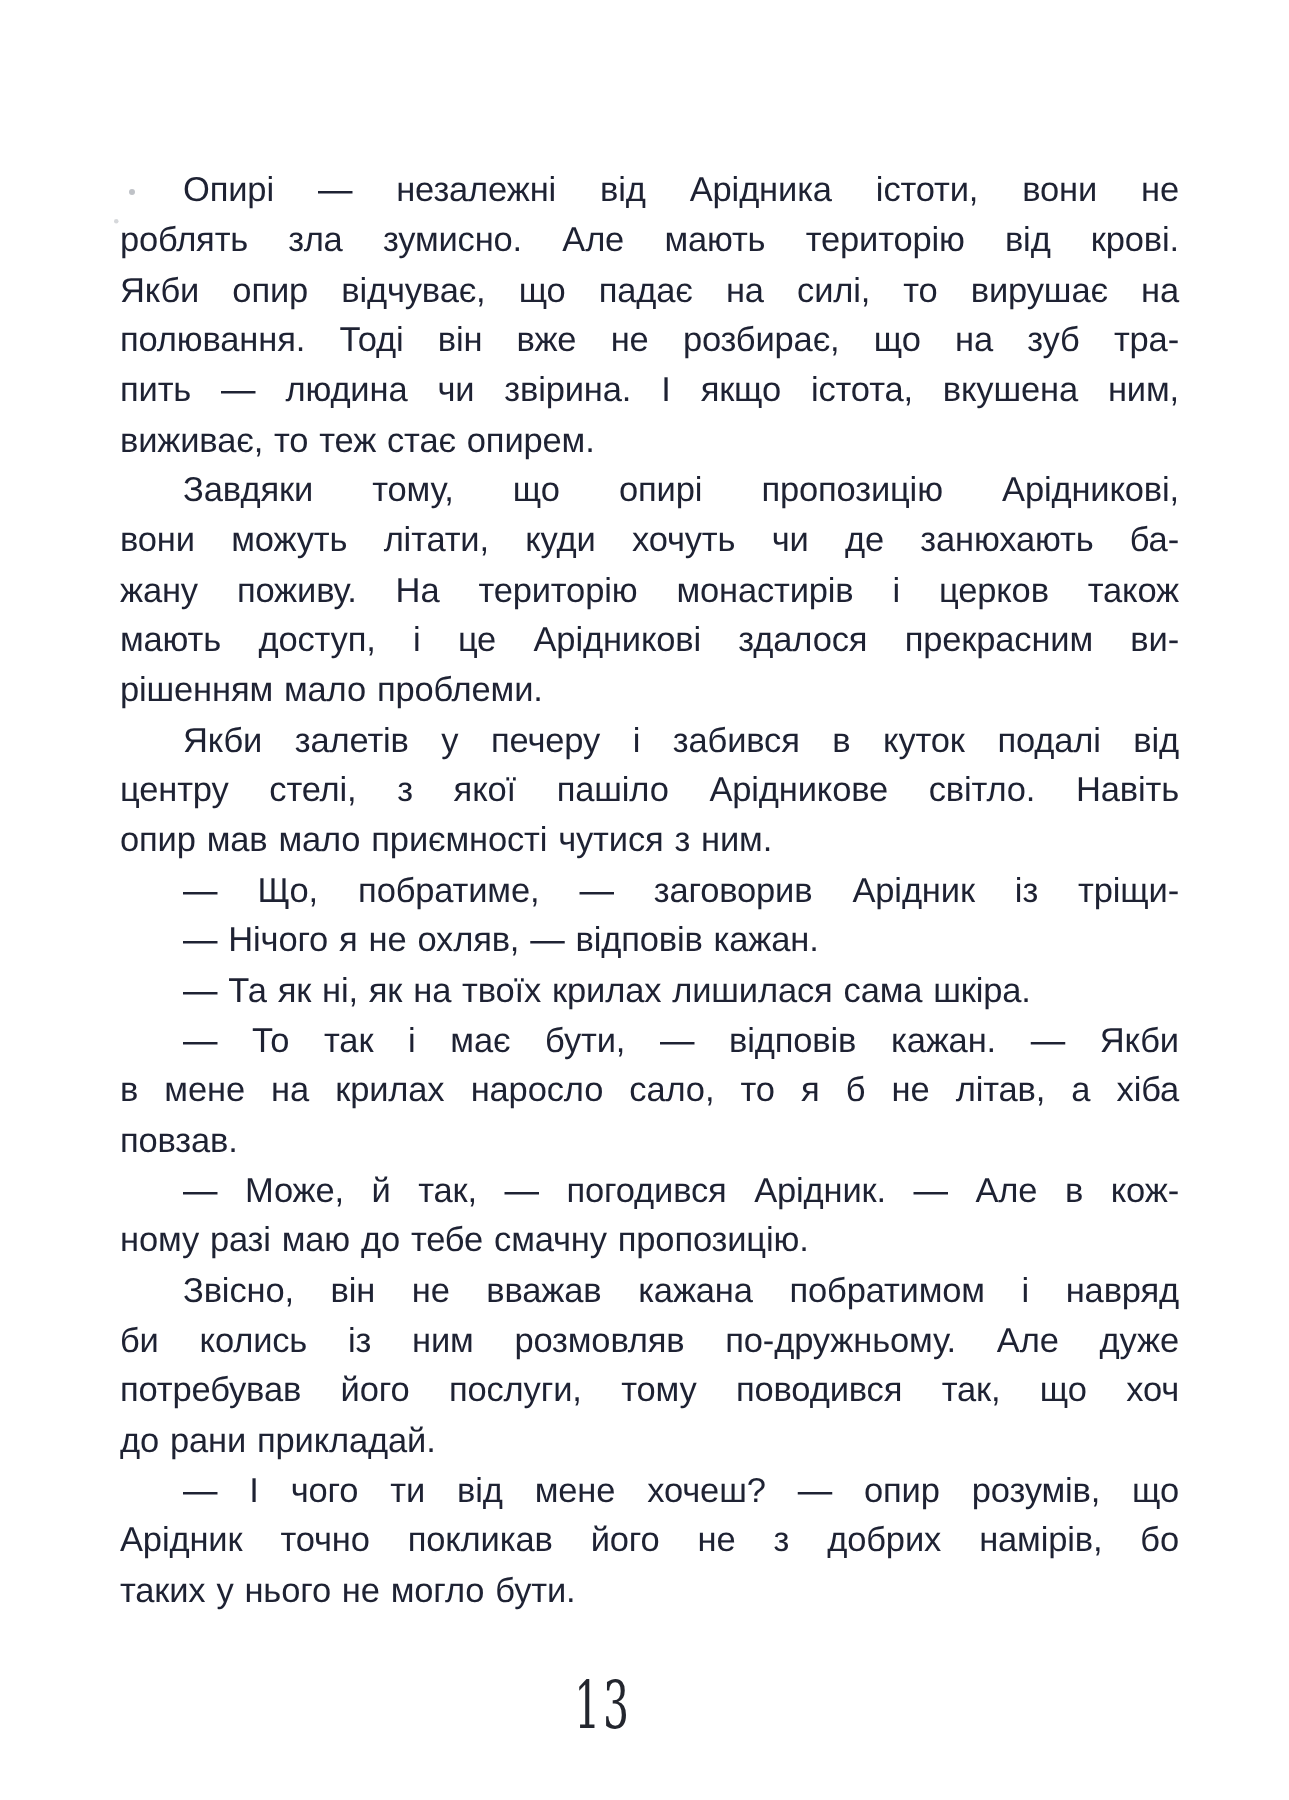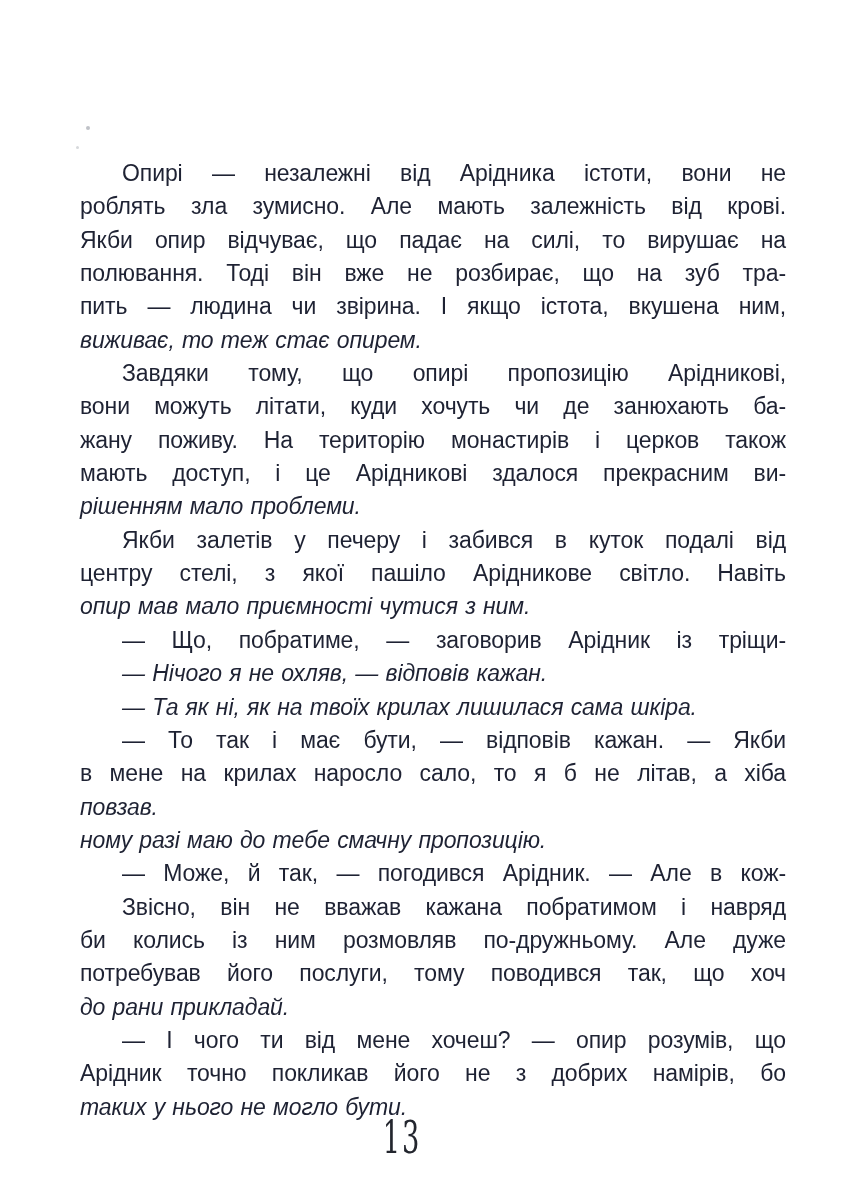--- a/index.html
+++ b/index.html
@@ -36,21 +36,20 @@
   .line {
     text-align: justify;
     text-align-last: justify;
     white-space: normal;
   }
   .line.para-start {
     text-indent: 42px;
   }
   .line.para-end {
     text-align-last: left;
-    font-style: italic;
   }
   .page-number {
     position: absolute;
     left: 352px;
     top: 1114px;
     width: 100px;
     text-align: center;
     color: #23262e;
     font-family: "DejaVu Serif", serif;
     font-size: 44px;
@@ -68,43 +67,43 @@
   .speck-1 { left: 86px; top: 126px; width: 4px; height: 4px; }
   .speck-2 { left: 76px; top: 146px; width: 3px; height: 3px; opacity: 0.35; }
 </style>
 </head>
 <body>
 
 <div class="book-page">
   <span class="scan-speck speck-1"></span>
   <span class="scan-speck speck-2"></span>
 
-  <div class="text-block" style="color: rgb(30, 34, 51); margin-top: 47px;">
+  <div class="text-block" style="color: rgb(30, 34, 51);">
       <div class="line para-start">Опирі — незалежні від Арідника істоти, вони не</div>
-      <div class="line">роблять зла зумисно. Але мають залежність від крові.</div>
+      <div class="line">роблять зла зумисно. Але мають територію від крові.</div>
       <div class="line">Якби опир відчуває, що падає на силі, то вирушає на</div>
       <div class="line">полювання. Тоді він вже не розбирає, що на зуб тра-</div>
       <div class="line">пить — людина чи звірина. І якщо істота, вкушена ним,</div>
       <div class="line para-end">виживає, то теж стає опирем.</div>
       <div class="line para-start">Завдяки тому, що опирі пропозицію Арідникові,</div>
       <div class="line">вони можуть літати, куди хочуть чи де занюхають ба-</div>
       <div class="line">жану поживу. На територію монастирів і церков також</div>
       <div class="line">мають доступ, і це Арідникові здалося прекрасним ви-</div>
       <div class="line para-end">рішенням мало проблеми.</div>
       <div class="line para-start">Якби залетів у печеру і забився в куток подалі від</div>
       <div class="line">центру стелі, з якої пашіло Арідникове світло. Навіть</div>
       <div class="line para-end">опир мав мало приємності чутися з ним.</div>
       <div class="line para-start">— Що, побратиме, — заговорив Арідник із тріщи-</div>
       <div class="line para-start para-end">— Нічого я не охляв, — відповів кажан.</div>
       <div class="line para-start para-end">— Та як ні, як на твоїх крилах лишилася сама шкіра.</div>
       <div class="line para-start">— То так і має бути, — відповів кажан. — Якби</div>
       <div class="line">в мене на крилах наросло сало, то я б не літав, а хіба</div>
       <div class="line para-end">повзав.</div>
+      <div class="line para-start">— Може, й так, — погодився Арідник. — Але в кож-</div>
       <div class="line para-end">ному разі маю до тебе смачну пропозицію.</div>
-      <div class="line para-start">— Може, й так, — погодився Арідник. — Але в кож-</div>
       <div class="line para-start">Звісно, він не вважав кажана побратимом і навряд</div>
       <div class="line">би колись із ним розмовляв по-дружньому. Але дуже</div>
       <div class="line">потребував його послуги, тому поводився так, що хоч</div>
       <div class="line para-end">до рани прикладай.</div>
       <div class="line para-start">— І чого ти від мене хочеш? — опир розумів, що</div>
       <div class="line">Арідник точно покликав його не з добрих намірів, бо</div>
       <div class="line para-end">таких у нього не могло бути.</div>
     </div>
 
   <div class="page-number">13</div>

